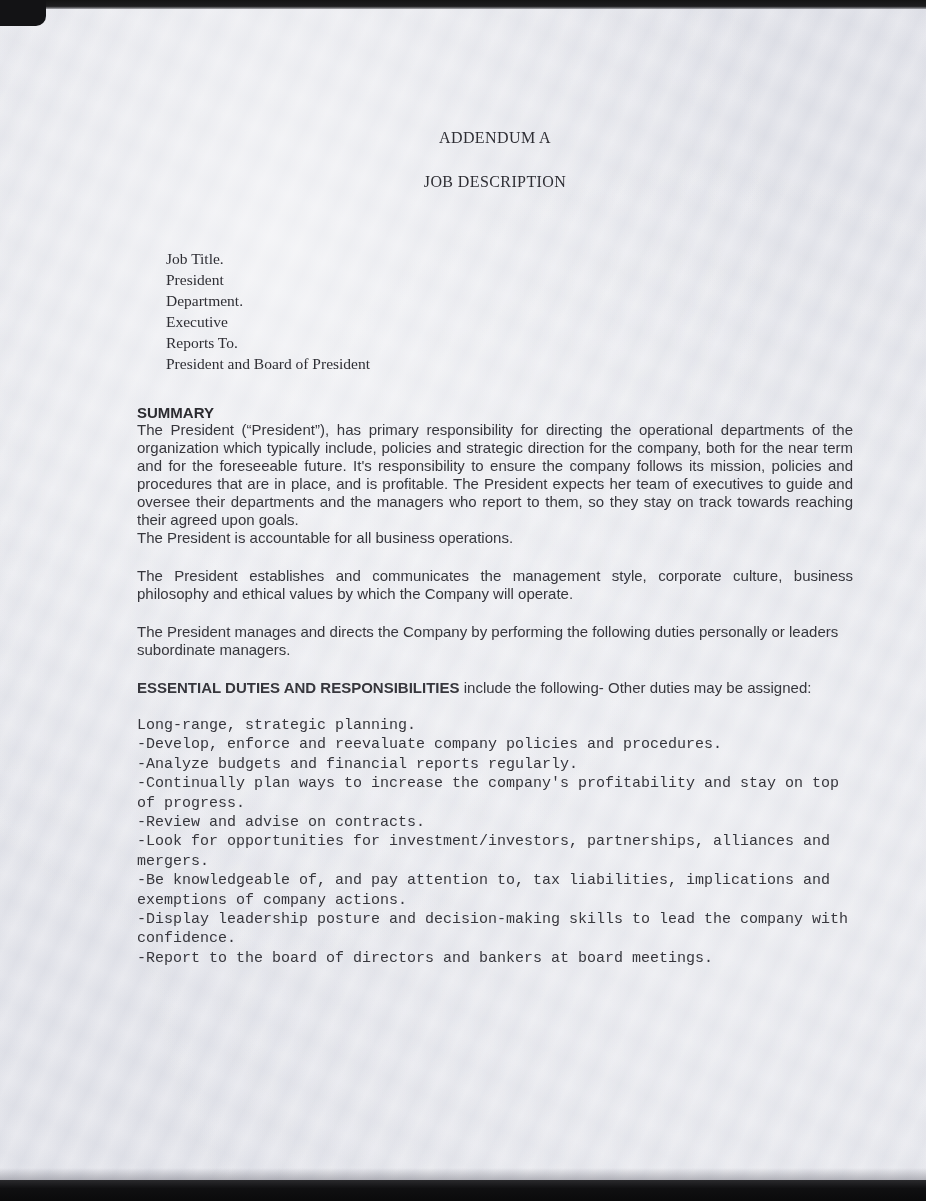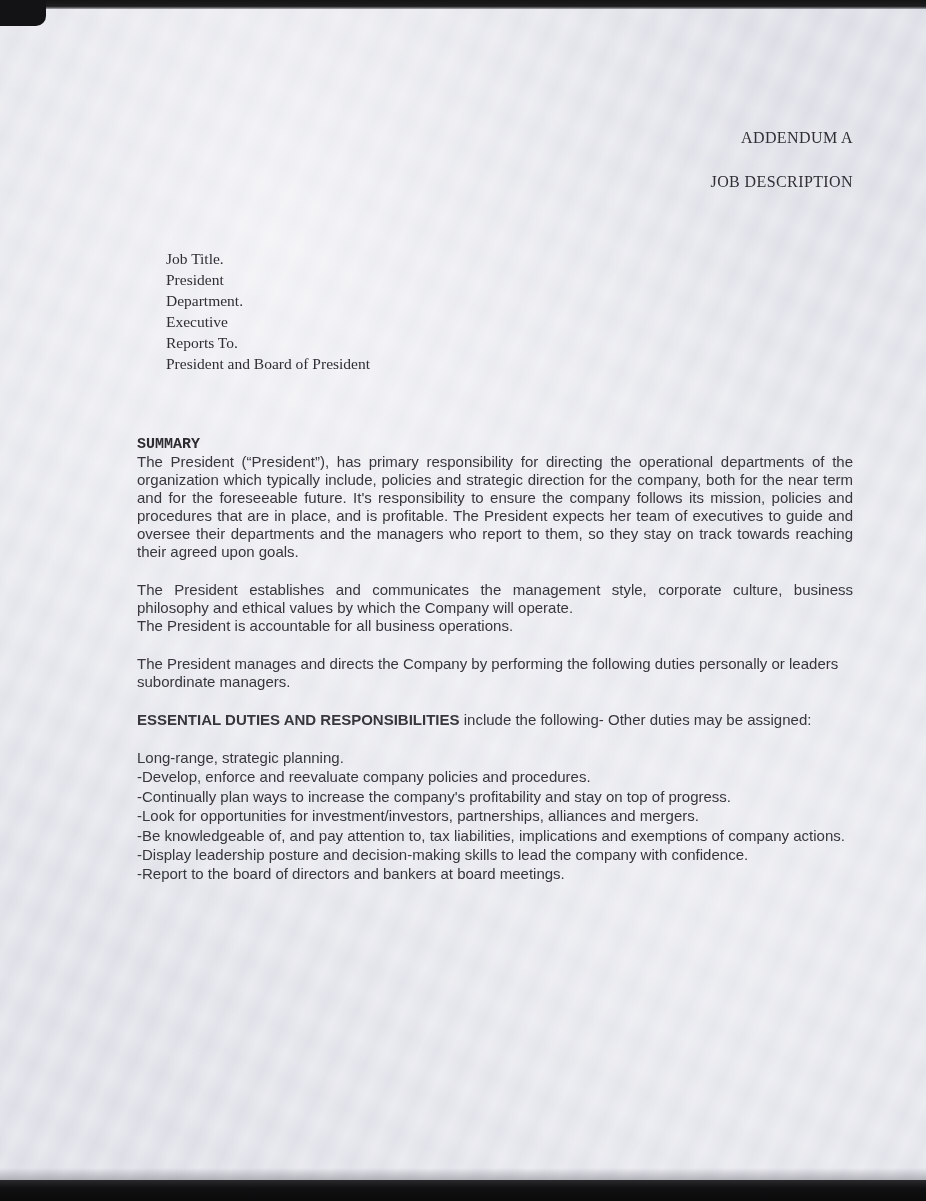--- a/index.html
+++ b/index.html
@@ -45,21 +45,21 @@
     position: absolute;
     left: 137px;
     top: 0;
     width: 716px;
   }
 
   .doc-heading {
     font-family: "Liberation Serif", serif;
     font-size: 16px;
     letter-spacing: 0.4px;
-    text-align: right;
+    text-align: center;
     color: #2e2e34;
   }
   #heading-addendum { margin-top: 129px; }
   #heading-jobdesc  { margin-top: 26px; }
 
   .meta-block {
     margin-top: 57px;
     margin-left: 29px;
     font-family: "Liberation Serif", serif;
     font-size: 15.5px;
@@ -68,21 +68,21 @@
   .meta-row { display: flex; line-height: 21px; flex-direction: column; }
   .meta-label { width: 109px; }
   .meta-value { flex: 1; }
 
   .section-heading {
     font-weight: bold;
     font-size: 15px;
     margin: 0;
     color: #2b2b30;
   }
-  #summary-heading { margin-top: 62px; font-family: Liberation Mono, monospace; }
+  #summary-heading { margin-top: 30px; }
 
   .body-para {
     margin: 0;
     font-size: 15px;
     line-height: 18px;
     color: #36363c;
   }
   .justified { text-align: justify; }
 
   #summary-para1 { margin-top: 0px; }
@@ -93,20 +93,21 @@
   #duties-heading-para { margin-top: 18px; font-size: 15px; line-height: 21px; }
   #duties-heading-para .bold { font-weight: bold; }
 
   .duties-list {
     margin: 18px 0 0 0;
     padding: 0;
     list-style: none;
     font-size: 15px;
     line-height: 19.4px;
     color: #36363c;
+    font-family: Liberation Mono, monospace;
   }
 </style>
 </head>
 <body>
 
 <div id="scan-page">
 
   <div class="edge-bar-top"></div>
   <div class="edge-corner-tl"></div>
 
@@ -128,34 +129,36 @@
       <div class="meta-row">
         <span class="meta-label">Reports To.</span>
         <span class="meta-value">President and Board of President</span>
       </div>
     </div>
 
     <p class="section-heading" id="summary-heading">SUMMARY</p>
 
     <p class="body-para justified" id="summary-para1">The President (“President”), has primary responsibility for directing the operational departments of the organization which typically include, policies and strategic direction for the company, both for the near term and for the foreseeable future. It's responsibility to ensure the company follows its mission, policies and procedures that are in place, and is profitable. The President expects her team of executives to guide and oversee their departments and the managers who report to them, so they stay on track towards reaching their agreed upon goals.</p>
 
+    <p class="body-para" id="summary-accountable">The President is accountable for all business operations.</p>
+
     <p class="body-para justified" id="summary-para2">The President establishes and communicates the management style, corporate culture, business philosophy and ethical values by which the Company will operate.</p>
-
-    <p class="body-para" id="summary-accountable">The President is accountable for all business operations.</p>
 
     <p class="body-para" id="summary-para3">The President manages and directs the Company by performing the following duties personally or leaders  subordinate managers.</p>
 
     <p class="body-para" id="duties-heading-para">
       <span class="bold">ESSENTIAL DUTIES AND RESPONSIBILITIES</span><span> include the following- Other duties may be assigned:</span>
     </p>
 
     <ul class="duties-list">
       <li>Long-range, strategic planning.</li>
       <li>-Develop, enforce and reevaluate company policies and procedures.</li>
+      <li>-Analyze budgets and financial reports regularly.</li>
       <li>-Continually plan ways to increase the company's profitability and stay on top of progress.</li>
+      <li>-Review and advise on contracts.</li>
       <li>-Look for opportunities for investment/investors, partnerships, alliances and mergers.</li>
       <li>-Be knowledgeable of, and pay attention to, tax liabilities, implications and exemptions of company actions.</li>
       <li>-Display leadership posture and decision-making skills to lead the company with confidence.</li>
       <li>-Report to the board of directors and bankers at board meetings.</li>
     </ul>
 
   </div>
 
   <div class="edge-bar-bottom-shadow"></div>
   <div class="edge-bar-bottom"></div>

